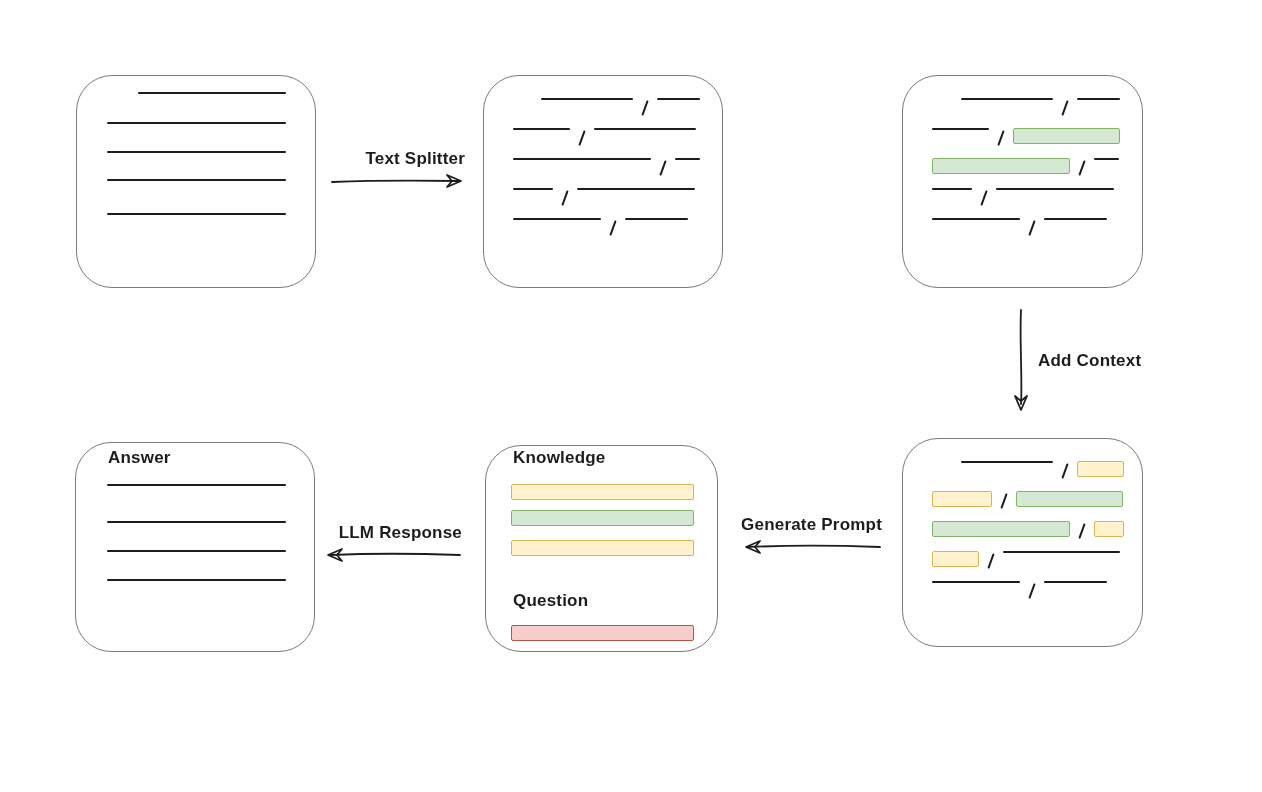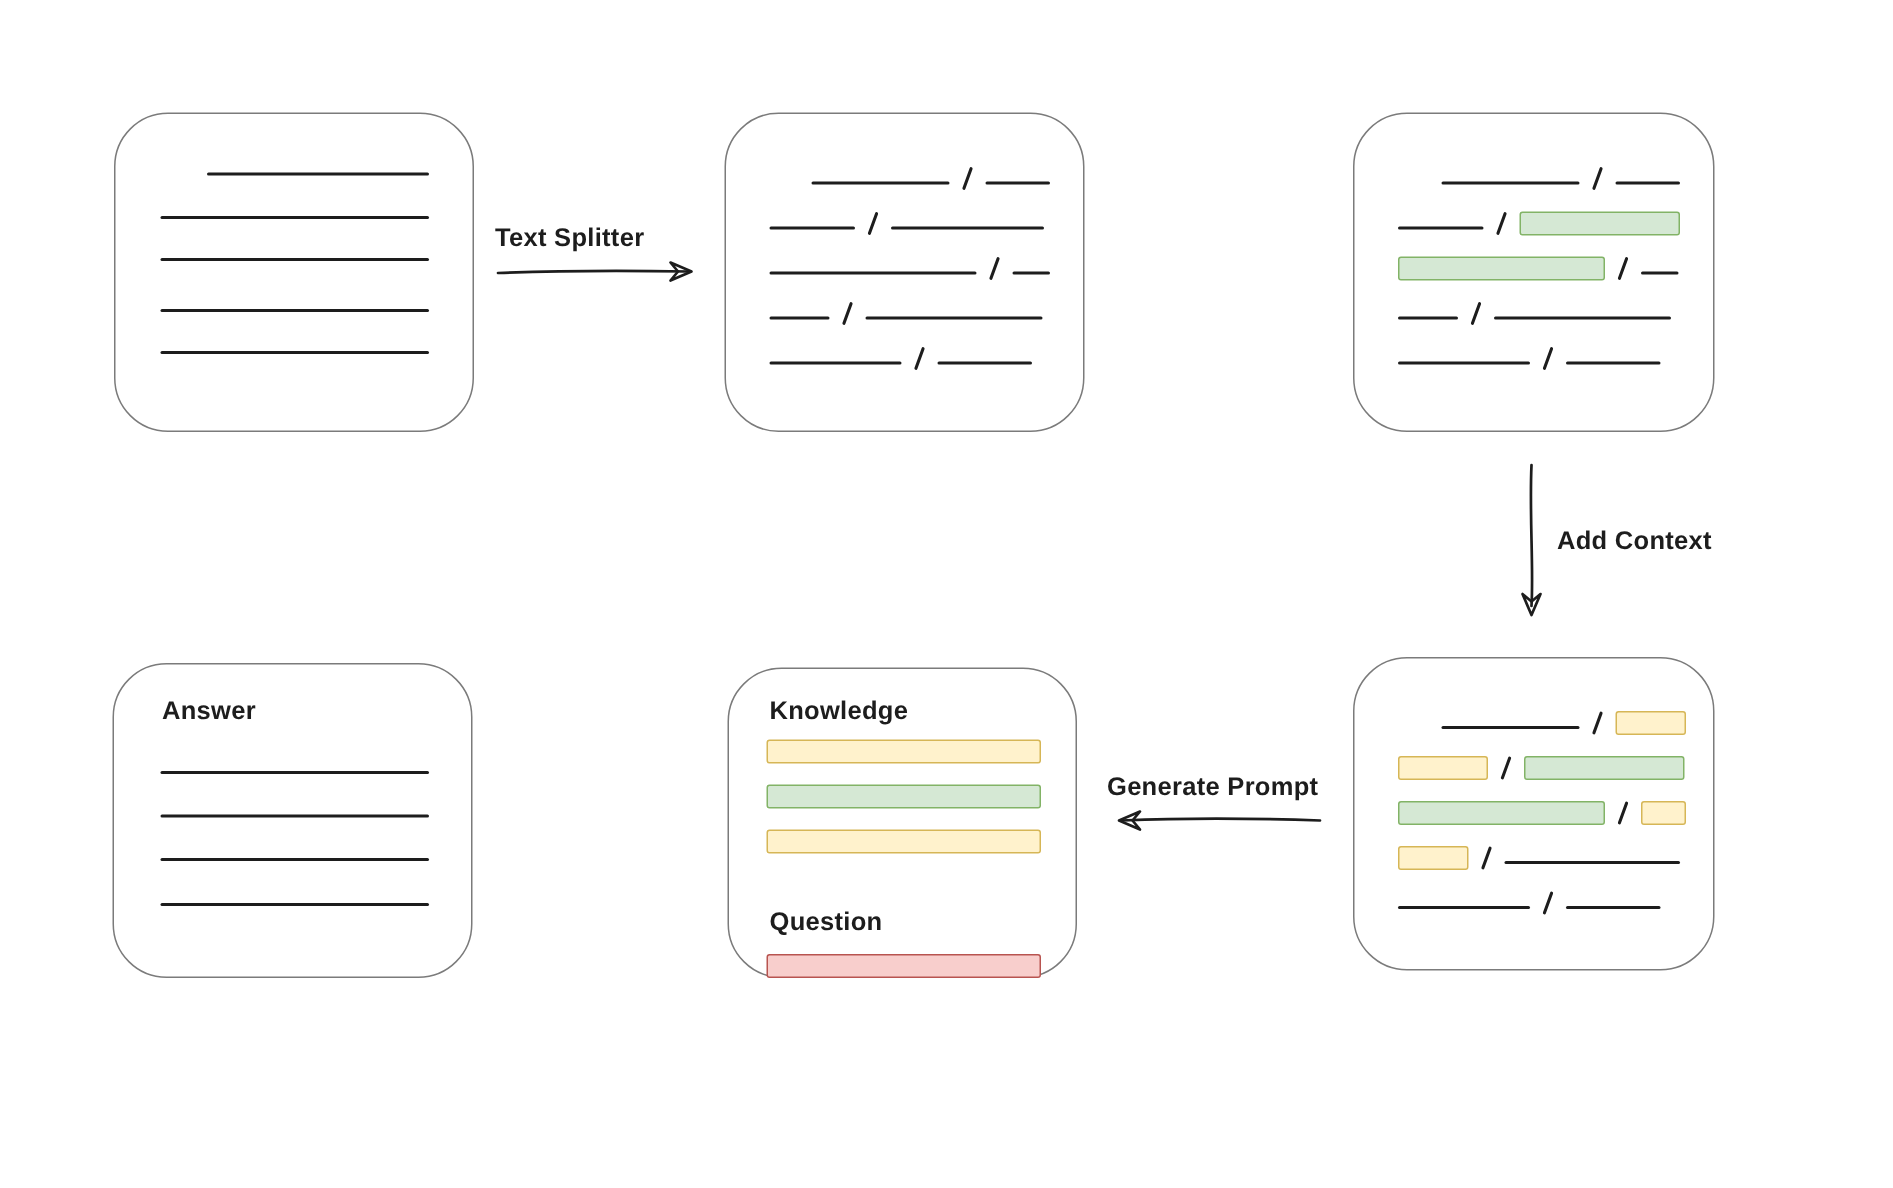--- a/index.html
+++ b/index.html
@@ -15,31 +15,31 @@
 
   .box{position:absolute;border:1.6px solid var(--boxborder);border-radius:36px;
        background:#ffffff;box-sizing:border-box;}
   #box-document{left:76px;top:75px;width:240px;height:213px;padding-top:16px;}
   #box-chunks{left:483px;top:75px;width:240px;height:213px;padding-top:22px;}
   #box-search{left:902px;top:75px;width:241px;height:213px;padding-top:22px;}
   #box-context{left:902px;top:438px;width:241px;height:209px;padding-top:22px;}
   #box-prompt{left:485px;top:445px;width:233px;height:207px;padding-top:2px;}
   #box-answer{left:75px;top:442px;width:240px;height:210px;padding-top:5px;}
 
-  .row{display:flex;align-items:flex-end;gap:9px;box-sizing:border-box;}
+  .row{display:flex;gap:9px;box-sizing:border-box;}
   .seg-line{height:2px;background:var(--ink);border-radius:1px;margin-bottom:5px;}
   .seg-slash{height:18px;width:6px;display:flex;align-items:flex-end;justify-content:center;margin-bottom:1px;}
   .slash-bar{width:2px;height:16px;background:var(--ink);border-radius:1px;transform:rotate(20deg);}
   .seg-rect{height:16px;border-radius:2px;margin-bottom:1px;box-sizing:border-box;}
   .rect-green{background:var(--greenfill);border:1.5px solid var(--greenborder);}
   .rect-yellow{background:var(--yellowfill);border:1.5px solid var(--yellowborder);}
   .rect-red{background:var(--redfill);border:1.5px solid var(--redborder);}
   .seg-label{font-size:17px;font-weight:600;line-height:20px;letter-spacing:.2px;}
 
-  .arrow-group{position:absolute;display:flex;flex-direction:column;align-items:flex-start;}
+  .arrow-group{position:absolute;display:flex;flex-direction:column;align-items:flex-end;}
   .arrow-label{font-size:17px;font-weight:600;letter-spacing:.2px;white-space:nowrap;
                height:22px;line-height:22px;}
   .arrow-svg{line-height:0;}
   #arrow-text-splitter{left:330px;top:148px;width:135px;}
   #arrow-vector-search{left:744px;top:148px;width:142px;}
   #arrow-generate-prompt{left:738px;top:514px;width:144px;}
   #arrow-llm-response{left:320px;top:522px;width:142px;}
   #arrow-add-context{left:1012px;top:308px;flex-direction:row;align-items:flex-start;}
   #arrow-add-context .arrow-label{margin-left:8px;margin-top:42px;}
 
@@ -222,20 +222,27 @@
         <div class="seg-rect rect-yellow" style="width: 183px;"></div>
       </div>
       <div class="row" style="height: 34px; padding-left: 27px; margin-top: 21px;">
         <div class="seg-label">Question</div>
       </div>
       <div class="row" style="height: 28px; padding-left: 25px;">
         <div class="seg-rect rect-red" style="width: 183px;"></div>
       </div>
     </div>
 
+  <div id="arrow-llm-response" class="arrow-group">
+    <div class="arrow-label">LLM Response</div>
+    <div class="arrow-svg"><svg width="142" height="22" viewBox="0 0 142 22">
+          <path d="M140 11 C 98 9.5, 45 9.5, 10 11" fill="none" stroke="#1d1d1d" stroke-width="1.8" stroke-linejoin="round" stroke-linecap="round"></path>
+          <path d="M22 5 L8 11 L22 17 L17 11 Z" fill="none" stroke="#1d1d1d" stroke-width="1.8" stroke-linejoin="round" stroke-linecap="round"></path>
+        </svg></div>
+  </div>
 
   <div id="box-answer" class="box">
       <div class="row" style="height: 36px; padding-left: 32px;">
         <div class="seg-label">Answer</div>
       </div>
       <div class="row" style="height: 37px; padding-left: 31px;">
         <div class="seg-line" style="width: 179px;"></div>
       </div>
       <div class="row" style="height: 29px; padding-left: 31px;">
         <div class="seg-line" style="width: 179px;"></div>

